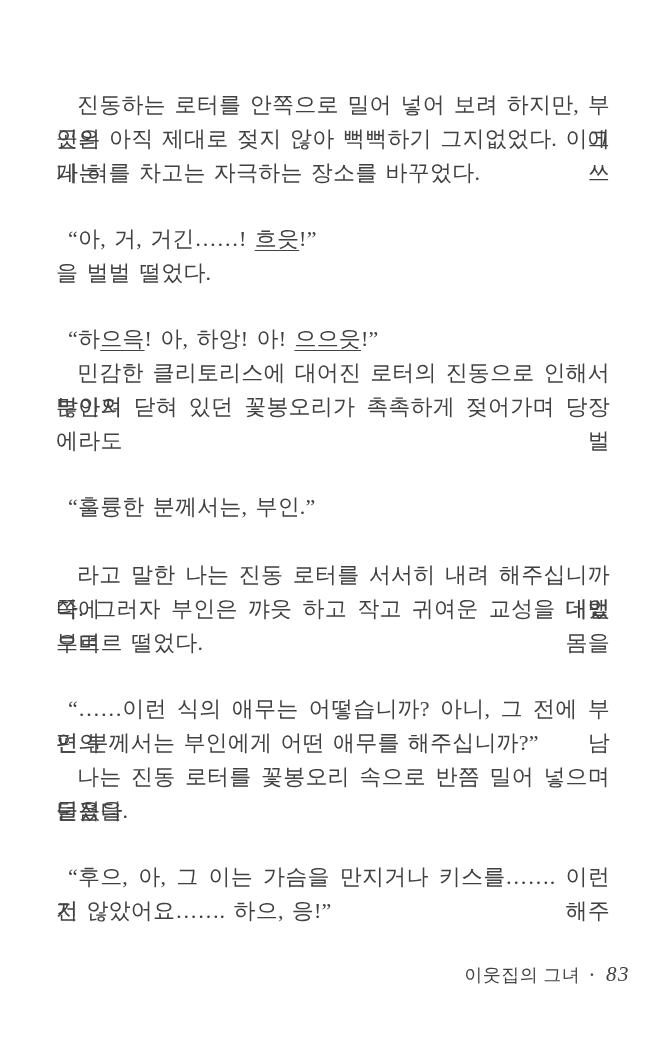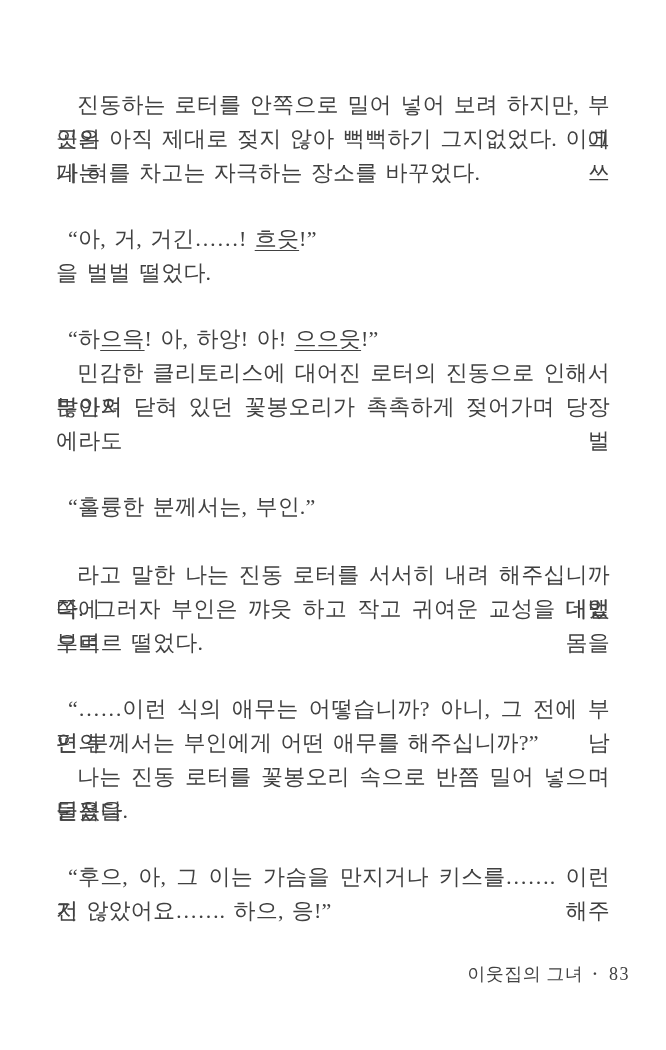--- a/index.html
+++ b/index.html
@@ -53,22 +53,23 @@
     letter-spacing: 0.5px;
   }
   .footer .dot {
     display: inline-block;
     margin: 0 11px 0 9px;
     font-weight: bold;
     font-size: 16px;
     vertical-align: 1px;
   }
   .footer .num {
-    font-size: 18px;
+    font-size: 21px;
     letter-spacing: 1.5px;
+    font-style: italic;
   }
 </style>
 </head>
 <body style="--paper: #ffffff; --ink: #414141;">
 
 <div class="page">
   <div class="text-block">
       <div class="line full ind-p"><span>진동하는 로터를 안쪽으로 밀어 넣어 보려 하지만, 부인의 그</span></div>
       <div class="line full"><span>곳은 아직 제대로 젖지 않아 뻑뻑하기 그지없었다. 이에 나는 쓰</span></div>
       <div class="line"><span>게 혀를 차고는 자극하는 장소를 바꾸었다.</span></div>

